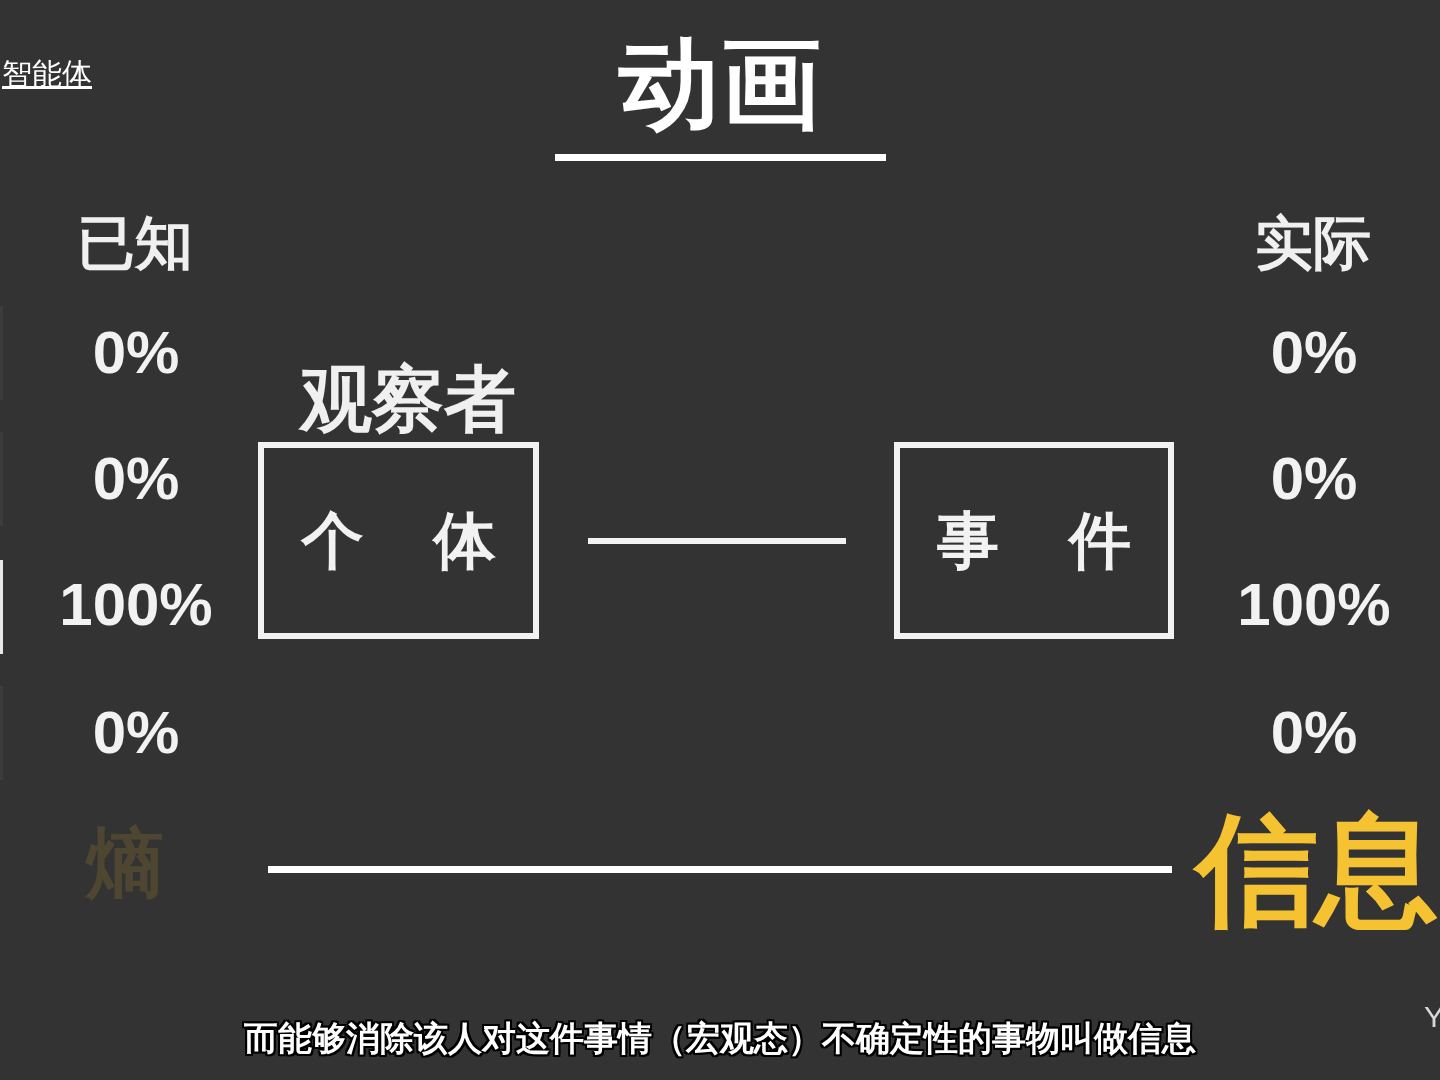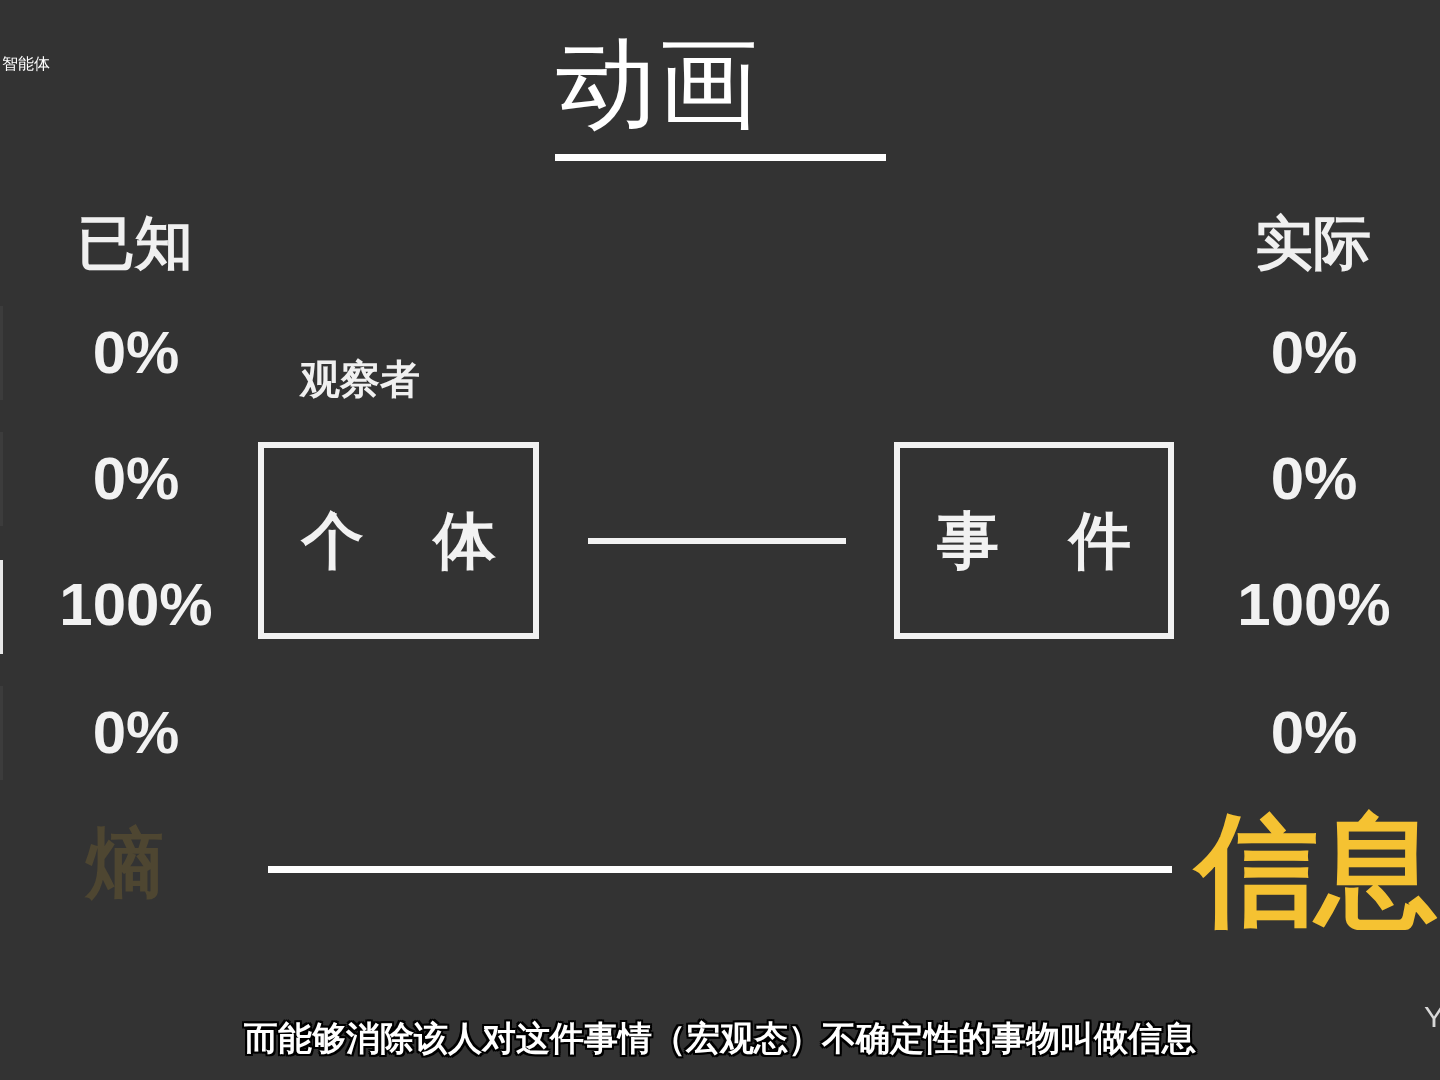--- a/index.html
+++ b/index.html
@@ -3,32 +3,32 @@
 <meta charset="utf-8">
 <style>
   html, body { margin: 0; padding: 0; }
   body {
     width: 1440px; height: 1080px; overflow: hidden;
     background: #333333; position: relative;
     font-family: "DejaVu Sans", "Liberation Sans", sans-serif;
     color: #f2f2f2;
   }
   .abs { position: absolute; }
-  .watermark { left: 2px; top: 54px; font-size: 16px; color: #ffffff; }
-  .title { left: 556px; top: 18px; width: 330px; font-size: 100px; font-weight: normal; color: #ffffff; letter-spacing: 2px; }
+  .watermark { left: 2px; top: 54px; font-size: 30px; color: #ffffff; text-decoration: underline; }
+  .title { left: 556px; top: 18px; width: 330px; text-align: center; font-size: 100px; font-weight: bold; color: #ffffff; letter-spacing: 2px; }
   .title-underline { left: 555px; top: 154px; width: 331px; height: 7px; background: #ffffff; }
   .col-head { font-size: 58px; font-weight: bold; color: #f0f0f0; width: 220px; text-align: center; margin-top: 13px; }
   .col-head.left { left: 25px; top: 192px; }
   .col-head.right { left: 1203px; top: 192px; text-align: center; }
   .pct { font-size: 60px; font-weight: bold; color: #f2f2f2; width: 260px; text-align: center; font-family: "Liberation Sans", sans-serif; }
   .pct.left { left: 6px; }
   .pct.right { left: 1184px; }
   .edge-bar { left: 0; width: 3px; background: #3c3c3c; }
   .edge-bar.active { background: #e8e8e8; }
-  .observer-label { left: 300px; top: 352px; font-size: 40px; font-weight: bold; color: #f0f0f0; }
+  .observer-label { left: 300px; top: 352px; font-size: 72px; font-weight: bold; color: #f0f0f0; }
   .box { border: 6px solid #f2f2f2; box-sizing: border-box; display: flex; align-items: center; justify-content: center; gap: 70px; font-size: 62px; font-weight: bold; color: #f2f2f2; }
   .box.individual { left: 258px; top: 442px; width: 281px; height: 197px; }
   .box.event { left: 894px; top: 442px; width: 280px; height: 197px; }
   .connector { left: 588px; top: 538px; width: 258px; height: 6px; background: #f2f2f2; }
   .entropy { left: 86px; top: 812px; font-size: 78px; font-weight: bold; color: #4e4631; }
   .bottom-line { left: 268px; top: 866px; width: 904px; height: 7px; background: #ffffff; }
   .info { left: 1196px; top: 790px; font-size: 122px; font-weight: bold; color: #f5c232; letter-spacing: -2px; }
   .subtitle { left: 0; width: 1440px; top: 1016px; text-align: center; font-size: 34px; font-weight: bold; color: #ffffff;
     text-shadow: -2px 0 #000, 2px 0 #000, 0 -2px #000, 0 2px #000, 2px 2px #000, -2px -2px #000, 2px -2px #000, -2px 2px #000; }
   .corner-y { left: 1424px; top: 1000px; font-size: 30px; color: #d8d8d8; font-family: "Liberation Sans", sans-serif; }

